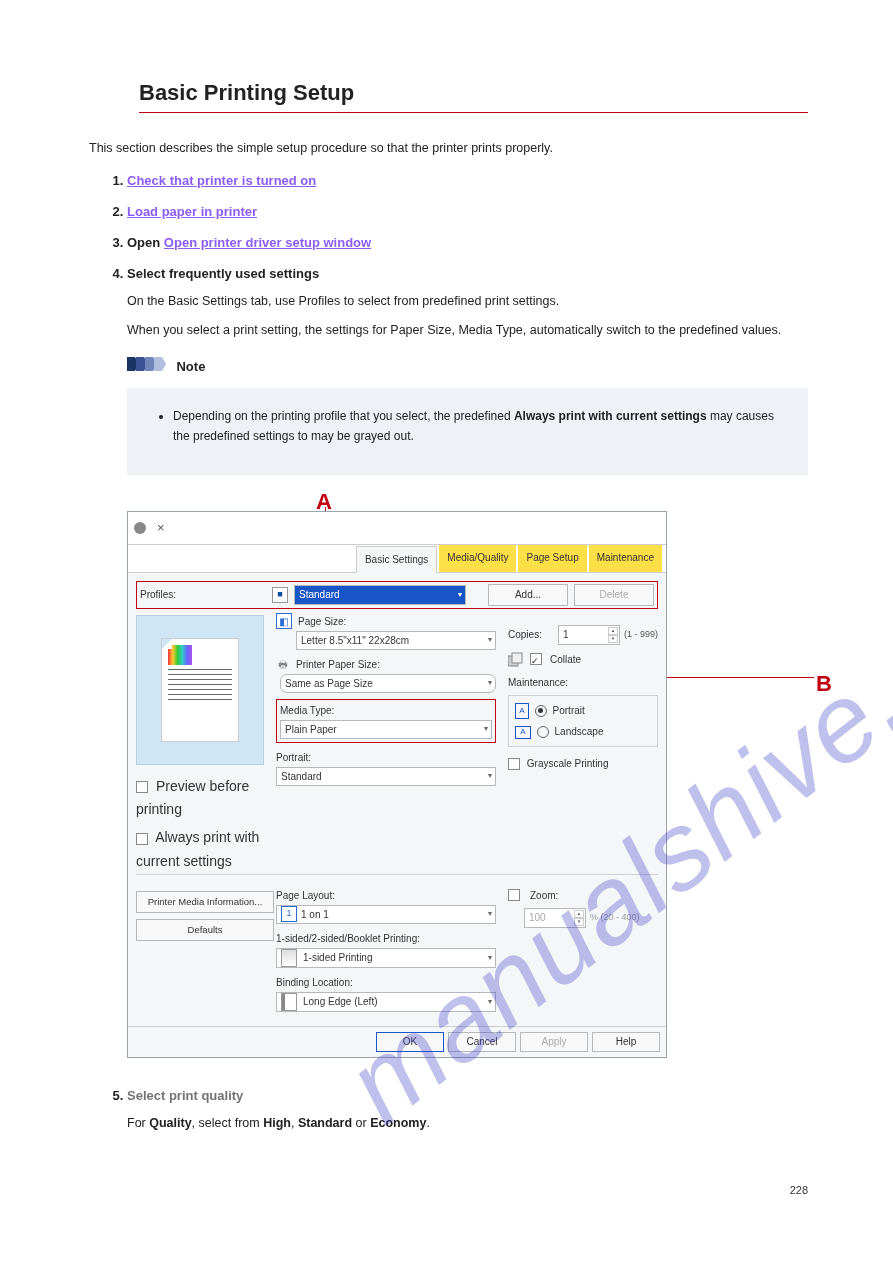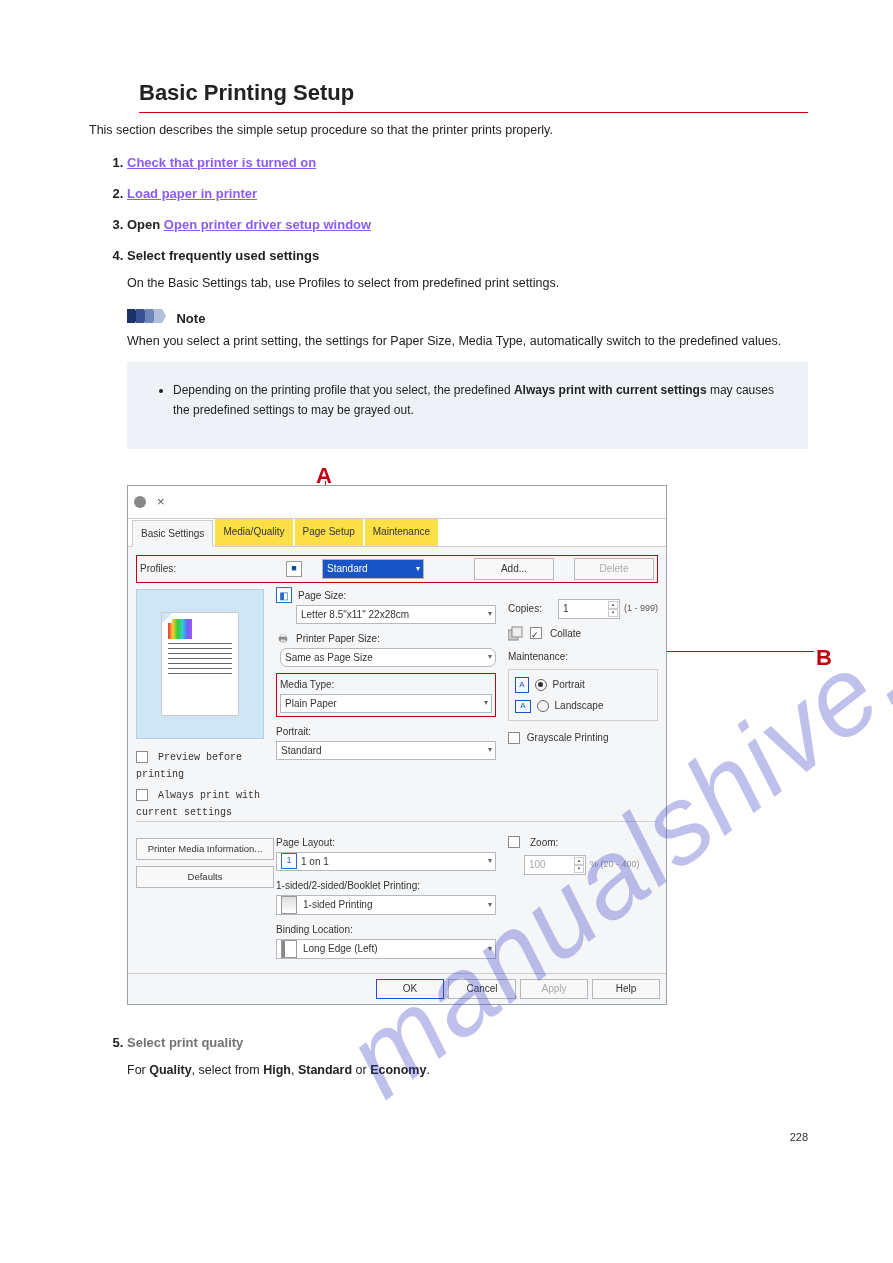--- a/index.html
+++ b/index.html
@@ -10,21 +10,21 @@
     color: #222;
     width: 893px;
   }
   .page {
     padding: 80px 85px 40px 85px;
     position: relative;
   }
   .title-bar {
     display: flex;
     align-items: flex-start;
-    margin-bottom: 10px;
+    margin-bottom: 28px;
     padding-left: 32px;
   }
   .red-block {
     width: 10px;
     background: #c00010;
     margin-right: 12px;
   }
   .title-area {
     flex: 1;
     border-bottom: 1px solid #c00010;
@@ -134,20 +134,21 @@
   }
   .titlebar-text { flex: 1; font-size: 10px; }
   .redact { display:inline-block; width:32px; height:7px; background:#e0e0e0; vertical-align:middle; margin:0 2px;}
   .close-x { font-size: 13px; color: #555; padding: 0 5px; }
   .tabs {
     display: flex;
     background: #fff;
     padding: 0 4px;
     border-bottom: 1px solid #ccc;
     gap: 2px;
+    justify-content: flex-end;
   }
   .tab {
     padding: 4px 8px;
     font-size: 10px;
     background: #fde047;
     color: #333;
   }
   .tab.active {
     border: 1px solid #ccc;
     border-bottom-color: #f5f6f8;
@@ -157,21 +158,21 @@
   }
   .dialog-body {
     padding: 8px 8px 8px 8px;
     position: relative;
   }
   .row { display: flex; align-items: center; }
   .profiles-row {
     border: 1.5px solid #c00010;
     padding: 2px 3px;
     align-items: center;
-    gap: 20px;
+    gap: 6px;
   }
   .lbl { font-size: 10px; }
   .combo {
     border: 1px solid #b5b8bc;
     background: #fff;
     height: 18px;
     display: flex;
     align-items: center;
     padding: 0 16px 0 4px;
     position: relative;
@@ -380,31 +381,31 @@
     <li>
       <a class="link">Load paper in printer</a>
     </li>
     <li>
       <span style="font-weight:700">Open <a class="link">Open printer driver setup window</a></span>
     </li>
     <li>
       <span>Select frequently used settings</span>
       <div class="step-body">
         <div style="margin-bottom:8px;"><span style="font-weight:400">On the Basic Settings tab, use Profiles to select from predefined print settings.</span></div>
+        <div style="margin-bottom:8px;"><span style="font-weight:400">When you select a print setting, the settings for Paper Size, Media Type, automatically switch to the predefined values.</span></div>
+
         <div style="margin-top:14px;">
           <svg width="40" height="14">
             <polygon points="0,0 8,0 12,7 8,14 0,14" fill="#1c3366"></polygon>
             <polygon points="9,0 17,0 21,7 17,14 9,14" fill="#3a5294"></polygon>
             <polygon points="18,0 26,0 30,7 26,14 18,14" fill="#7086ba"></polygon>
             <polygon points="27,0 35,0 39,7 35,14 27,14" fill="#b2bedd"></polygon>
           </svg>
           <span class="note-label">Note</span>
         </div>
-
-        <div style="margin-bottom:8px;"><span style="font-weight:400">When you select a print setting, the settings for Paper Size, Media Type, automatically switch to the predefined values.</span></div>
         <div class="note-box">
           <ul>
             <li style="font-weight:400">
               <span>Depending on the printing profile that you select, the predefined </span><b>Always print with current settings</b><span> may causes the predefined settings to may be grayed out.</span>
             </li>
           </ul>
         </div>
 
         <div class="callout-wrap" style="position:relative; margin-top:36px;">
           <div class="callout-A">A</div>
@@ -450,21 +451,21 @@
                     <div class="color-sq"></div>
                     <div class="doc-line"></div>
                       <div class="doc-line"></div>
                     <div class="doc-line"></div>
                       <div class="doc-line"></div>
                     <div class="doc-line"></div>
                       <div class="doc-line"></div>
                     <div class="doc-line"></div>
                   </div>
                 </div>
-                <div style="margin-top:10px;font-size:10px;font-family:Liberation Mono, monospace;">
+                <div style="margin-top:10px;font-size:14px;">
                   <div style="margin-bottom:4px;">
                     <span class="check-blank"></span>
                     <span>Preview before printing</span>
                   </div>
                   <div>
                     <span class="check-blank"></span>
                     <span>Always print with current settings</span>
                   </div>
                 </div>
               </div>

